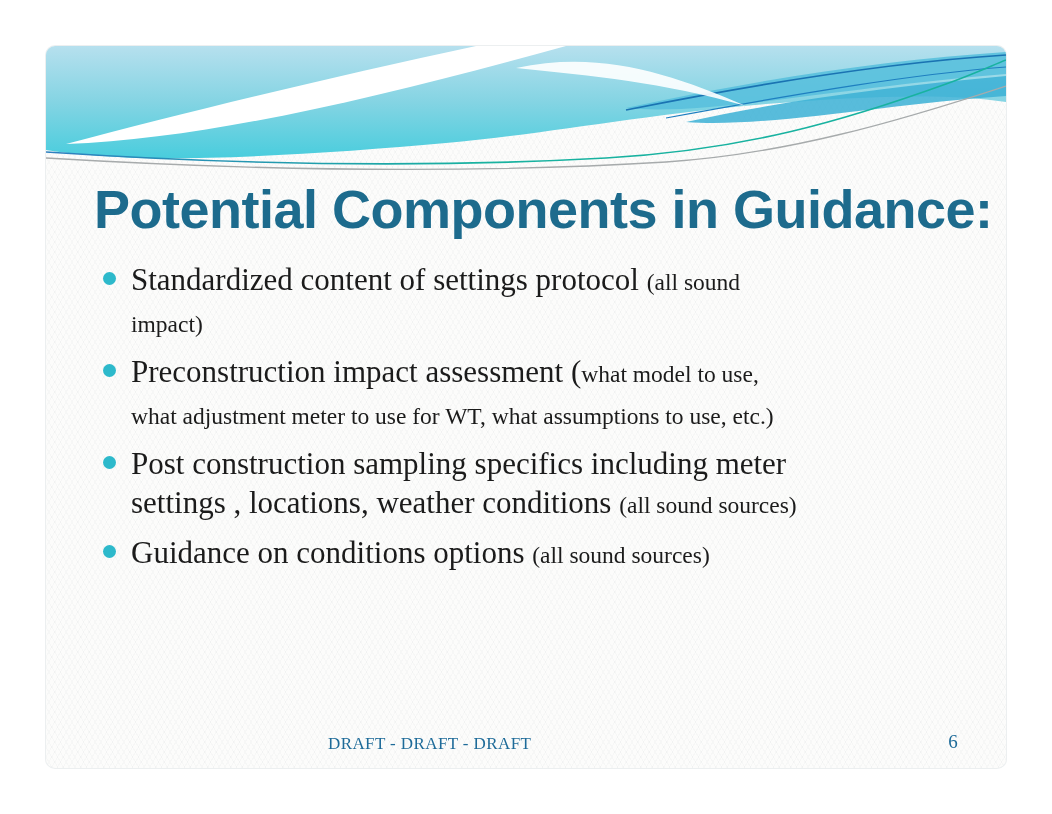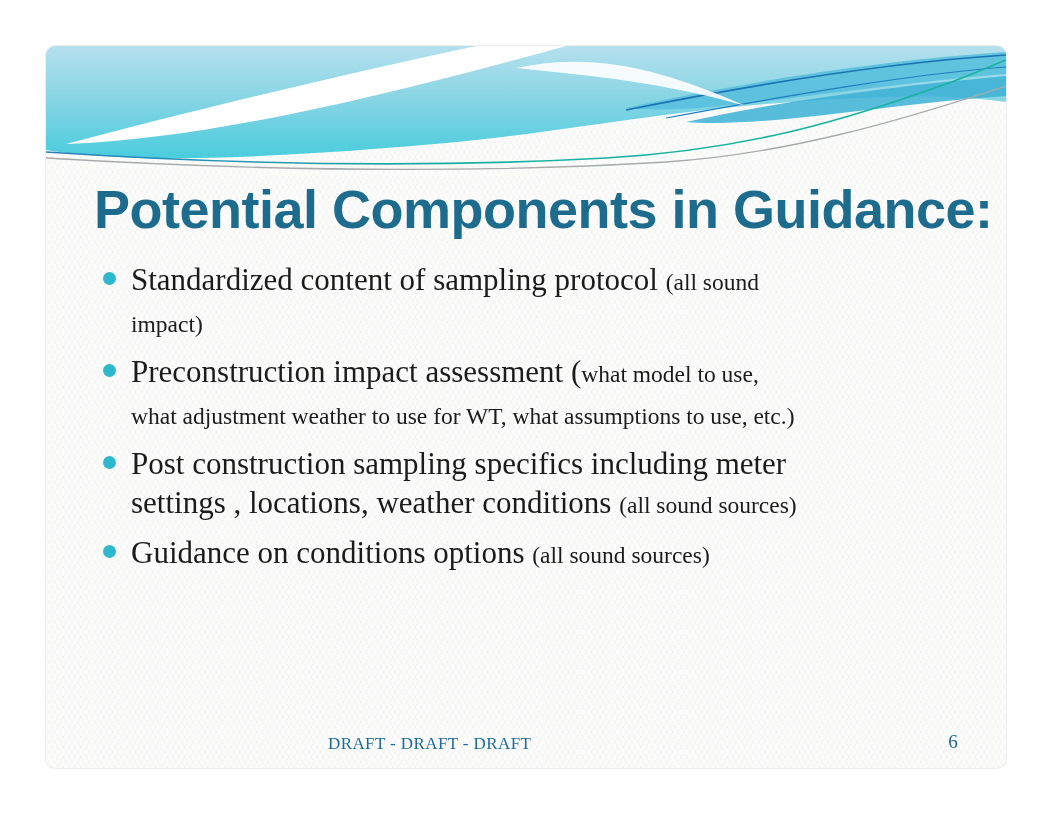--- a/index.html
+++ b/index.html
@@ -75,22 +75,22 @@
       <path fill="none" stroke="#1e7fc0" stroke-width="1.2" d="M620,72 C760,46 870,28 960,21"></path>
       <path fill="#ffffff" d="M430,0 C290,30 140,66 20,98 C160,93 330,52 520,0 Z"></path>
       <path fill="#ffffff" opacity="0.9" d="M470,22 C555,4 625,28 700,60 C615,36 548,30 470,22 Z"></path>
       <path fill="none" stroke="url(#gLine)" stroke-width="1.6" d="M0,106 C180,118 380,122 560,112 C700,104 800,74 900,38 C925,29 945,20 960,14"></path>
       <path fill="none" stroke="#a7abac" stroke-width="1.3" d="M0,112 C200,124 420,128 620,116 C740,108 850,76 960,40"></path>
     </svg>
 
     <h1 class="title">Potential Components in Guidance:</h1>
 
     <ul class="bullets">
-        <li class="bullet-item"><span class="dot"></span><span><span class="seg-lg">Standardized content of sampling protocol </span><span class="seg-sm">(all sound</span><br><span class="seg-sm">impact)</span></span></li>
-        <li class="bullet-item"><span class="dot"></span><span><span class="seg-lg">Preconstruction impact assessment (</span><span class="seg-sm">what model to use,</span><br><span class="seg-sm">what adjustment weather to use for WT, what assumptions to use, etc.)</span></span></li>
+        <li class="bullet-item"><span class="dot"></span><span><span class="seg-lg">Standardized content of settings protocol </span><span class="seg-sm">(all sound</span><br><span class="seg-sm">impact)</span></span></li>
+        <li class="bullet-item"><span class="dot"></span><span><span class="seg-lg">Preconstruction impact assessment (</span><span class="seg-sm">what model to use,</span><br><span class="seg-sm">what adjustment meter to use for WT, what assumptions to use, etc.)</span></span></li>
         <li class="bullet-item"><span class="dot"></span><span><span class="seg-lg">Post construction sampling specifics including meter</span><br><span class="seg-lg">settings , locations, weather conditions </span><span class="seg-sm">(all sound sources)</span></span></li>
         <li class="bullet-item"><span class="dot"></span><span><span class="seg-lg">Guidance on conditions options </span><span class="seg-sm">(all sound sources)</span></span></li>
       </ul>
 
     <div class="footer-text">DRAFT - DRAFT - DRAFT</div>
     <div class="page-number">6</div>
 
   </div>
 </div>
 

